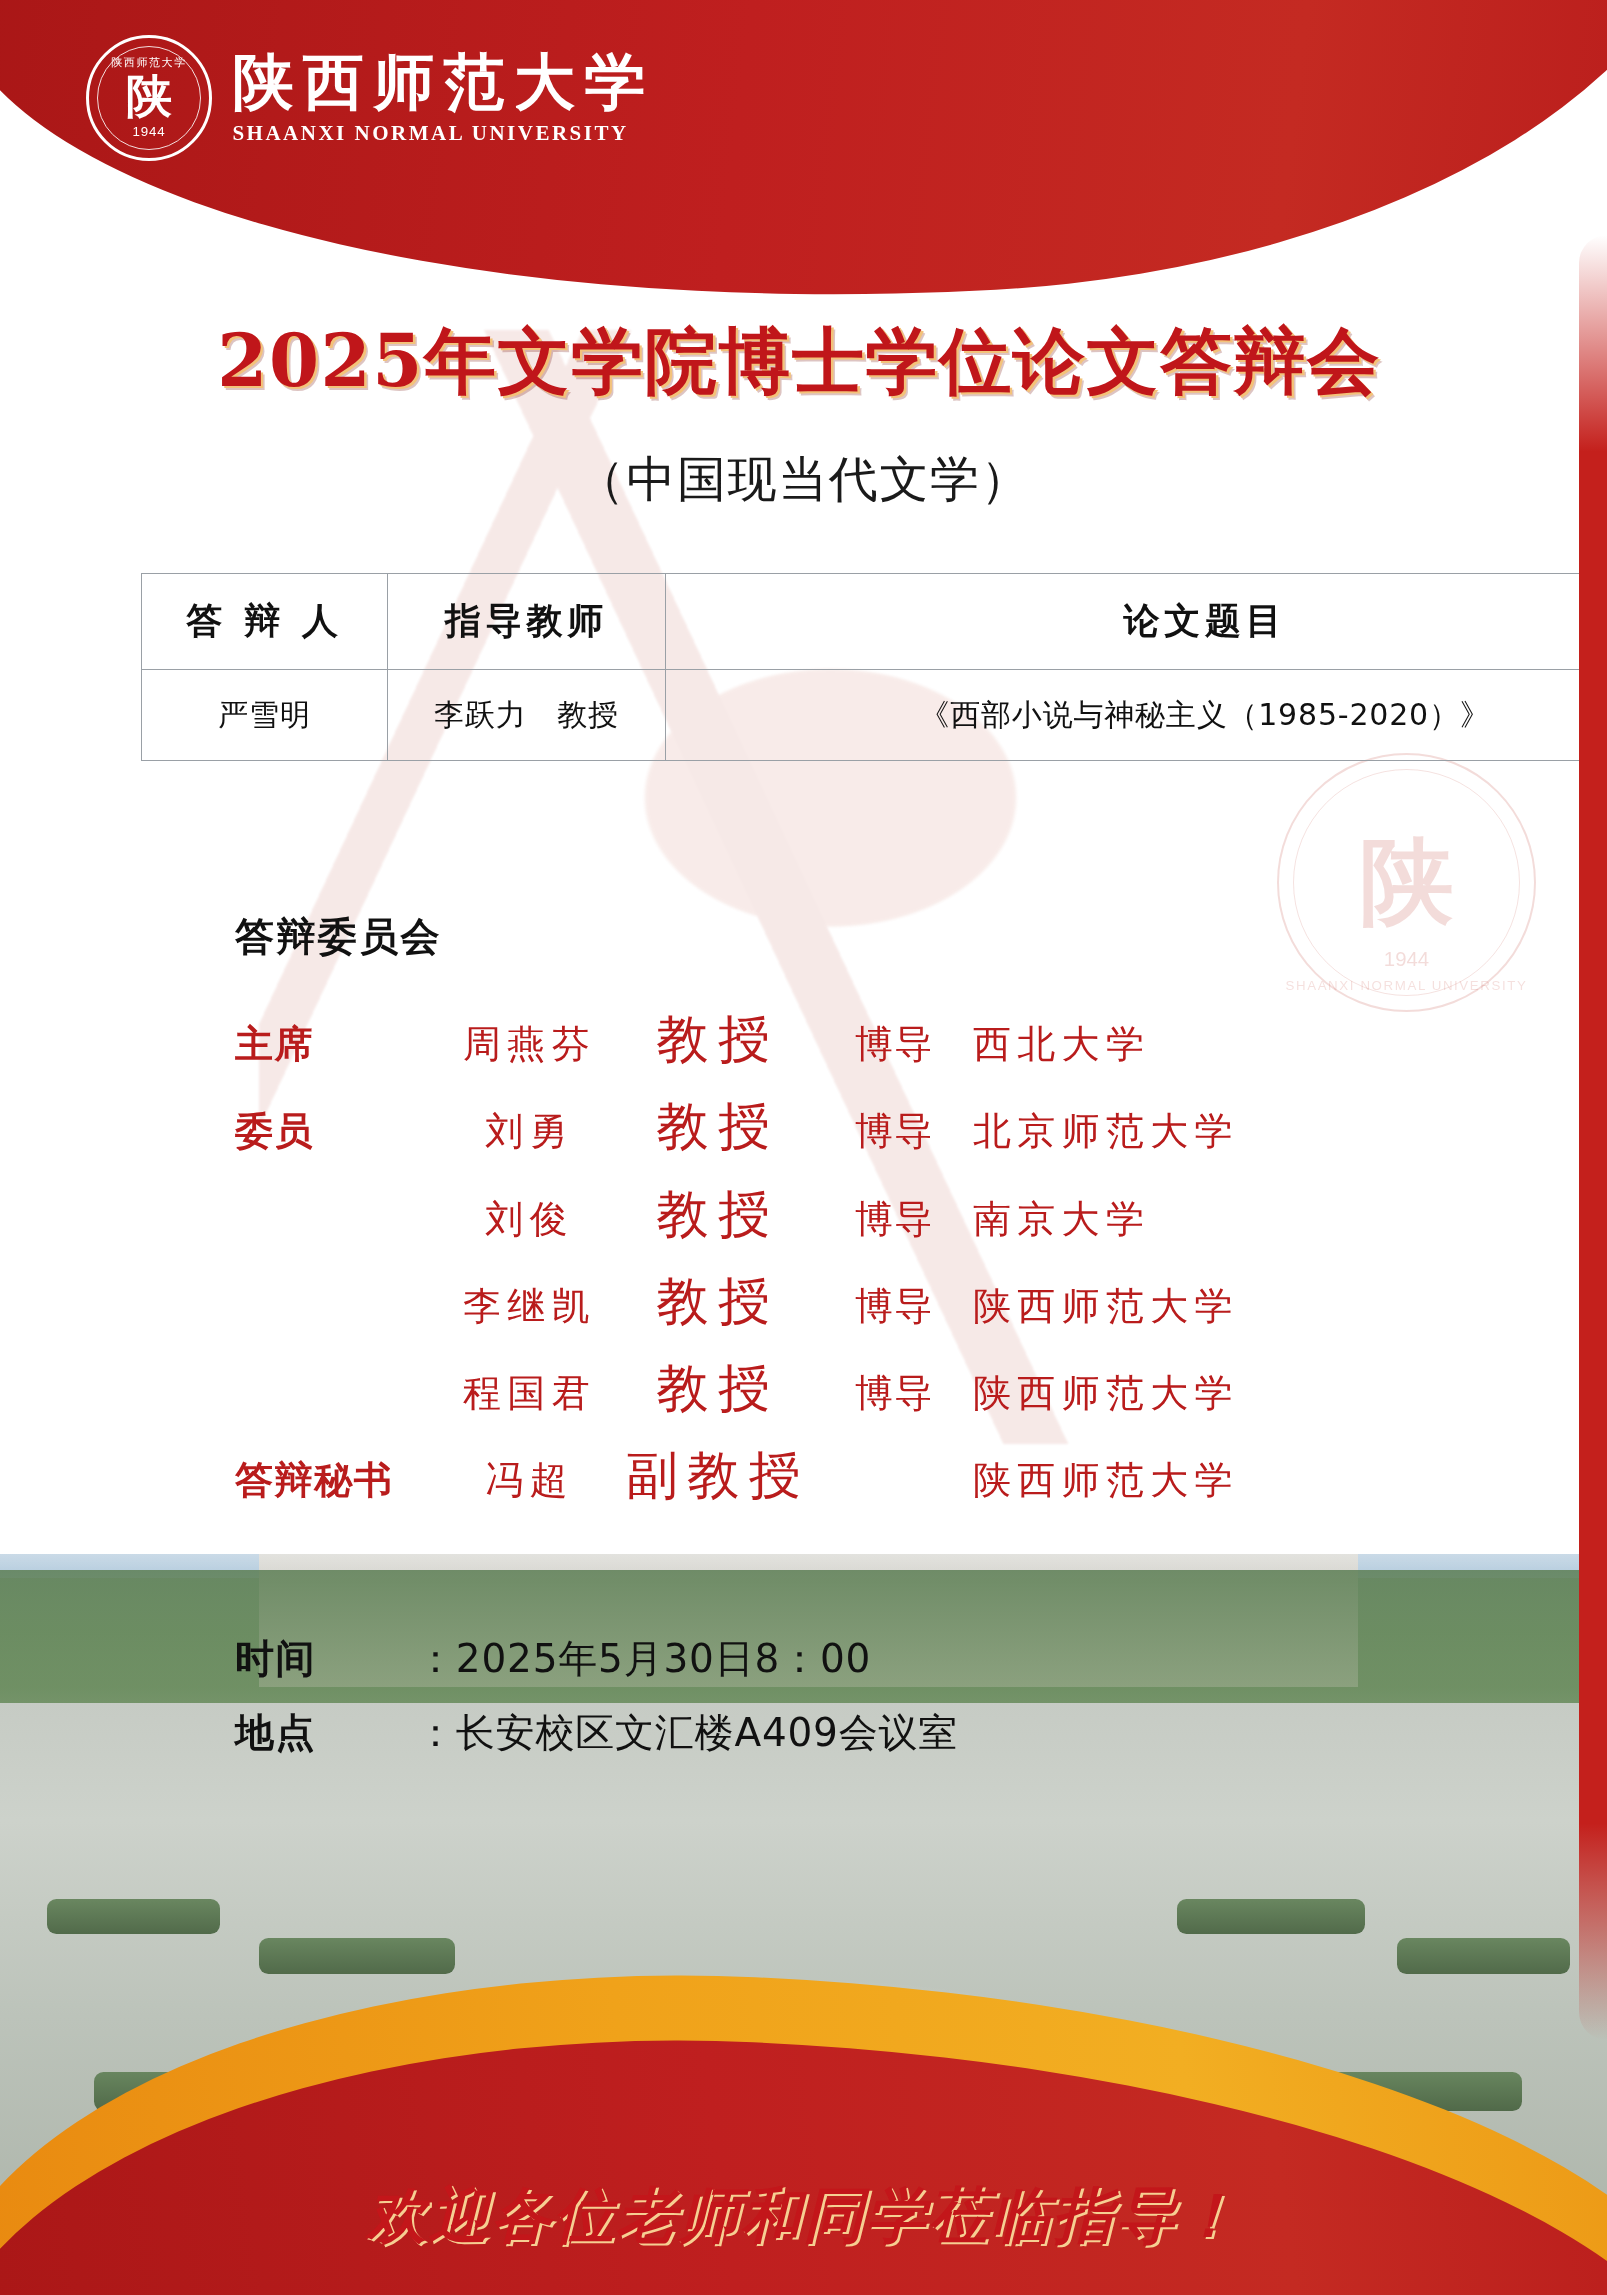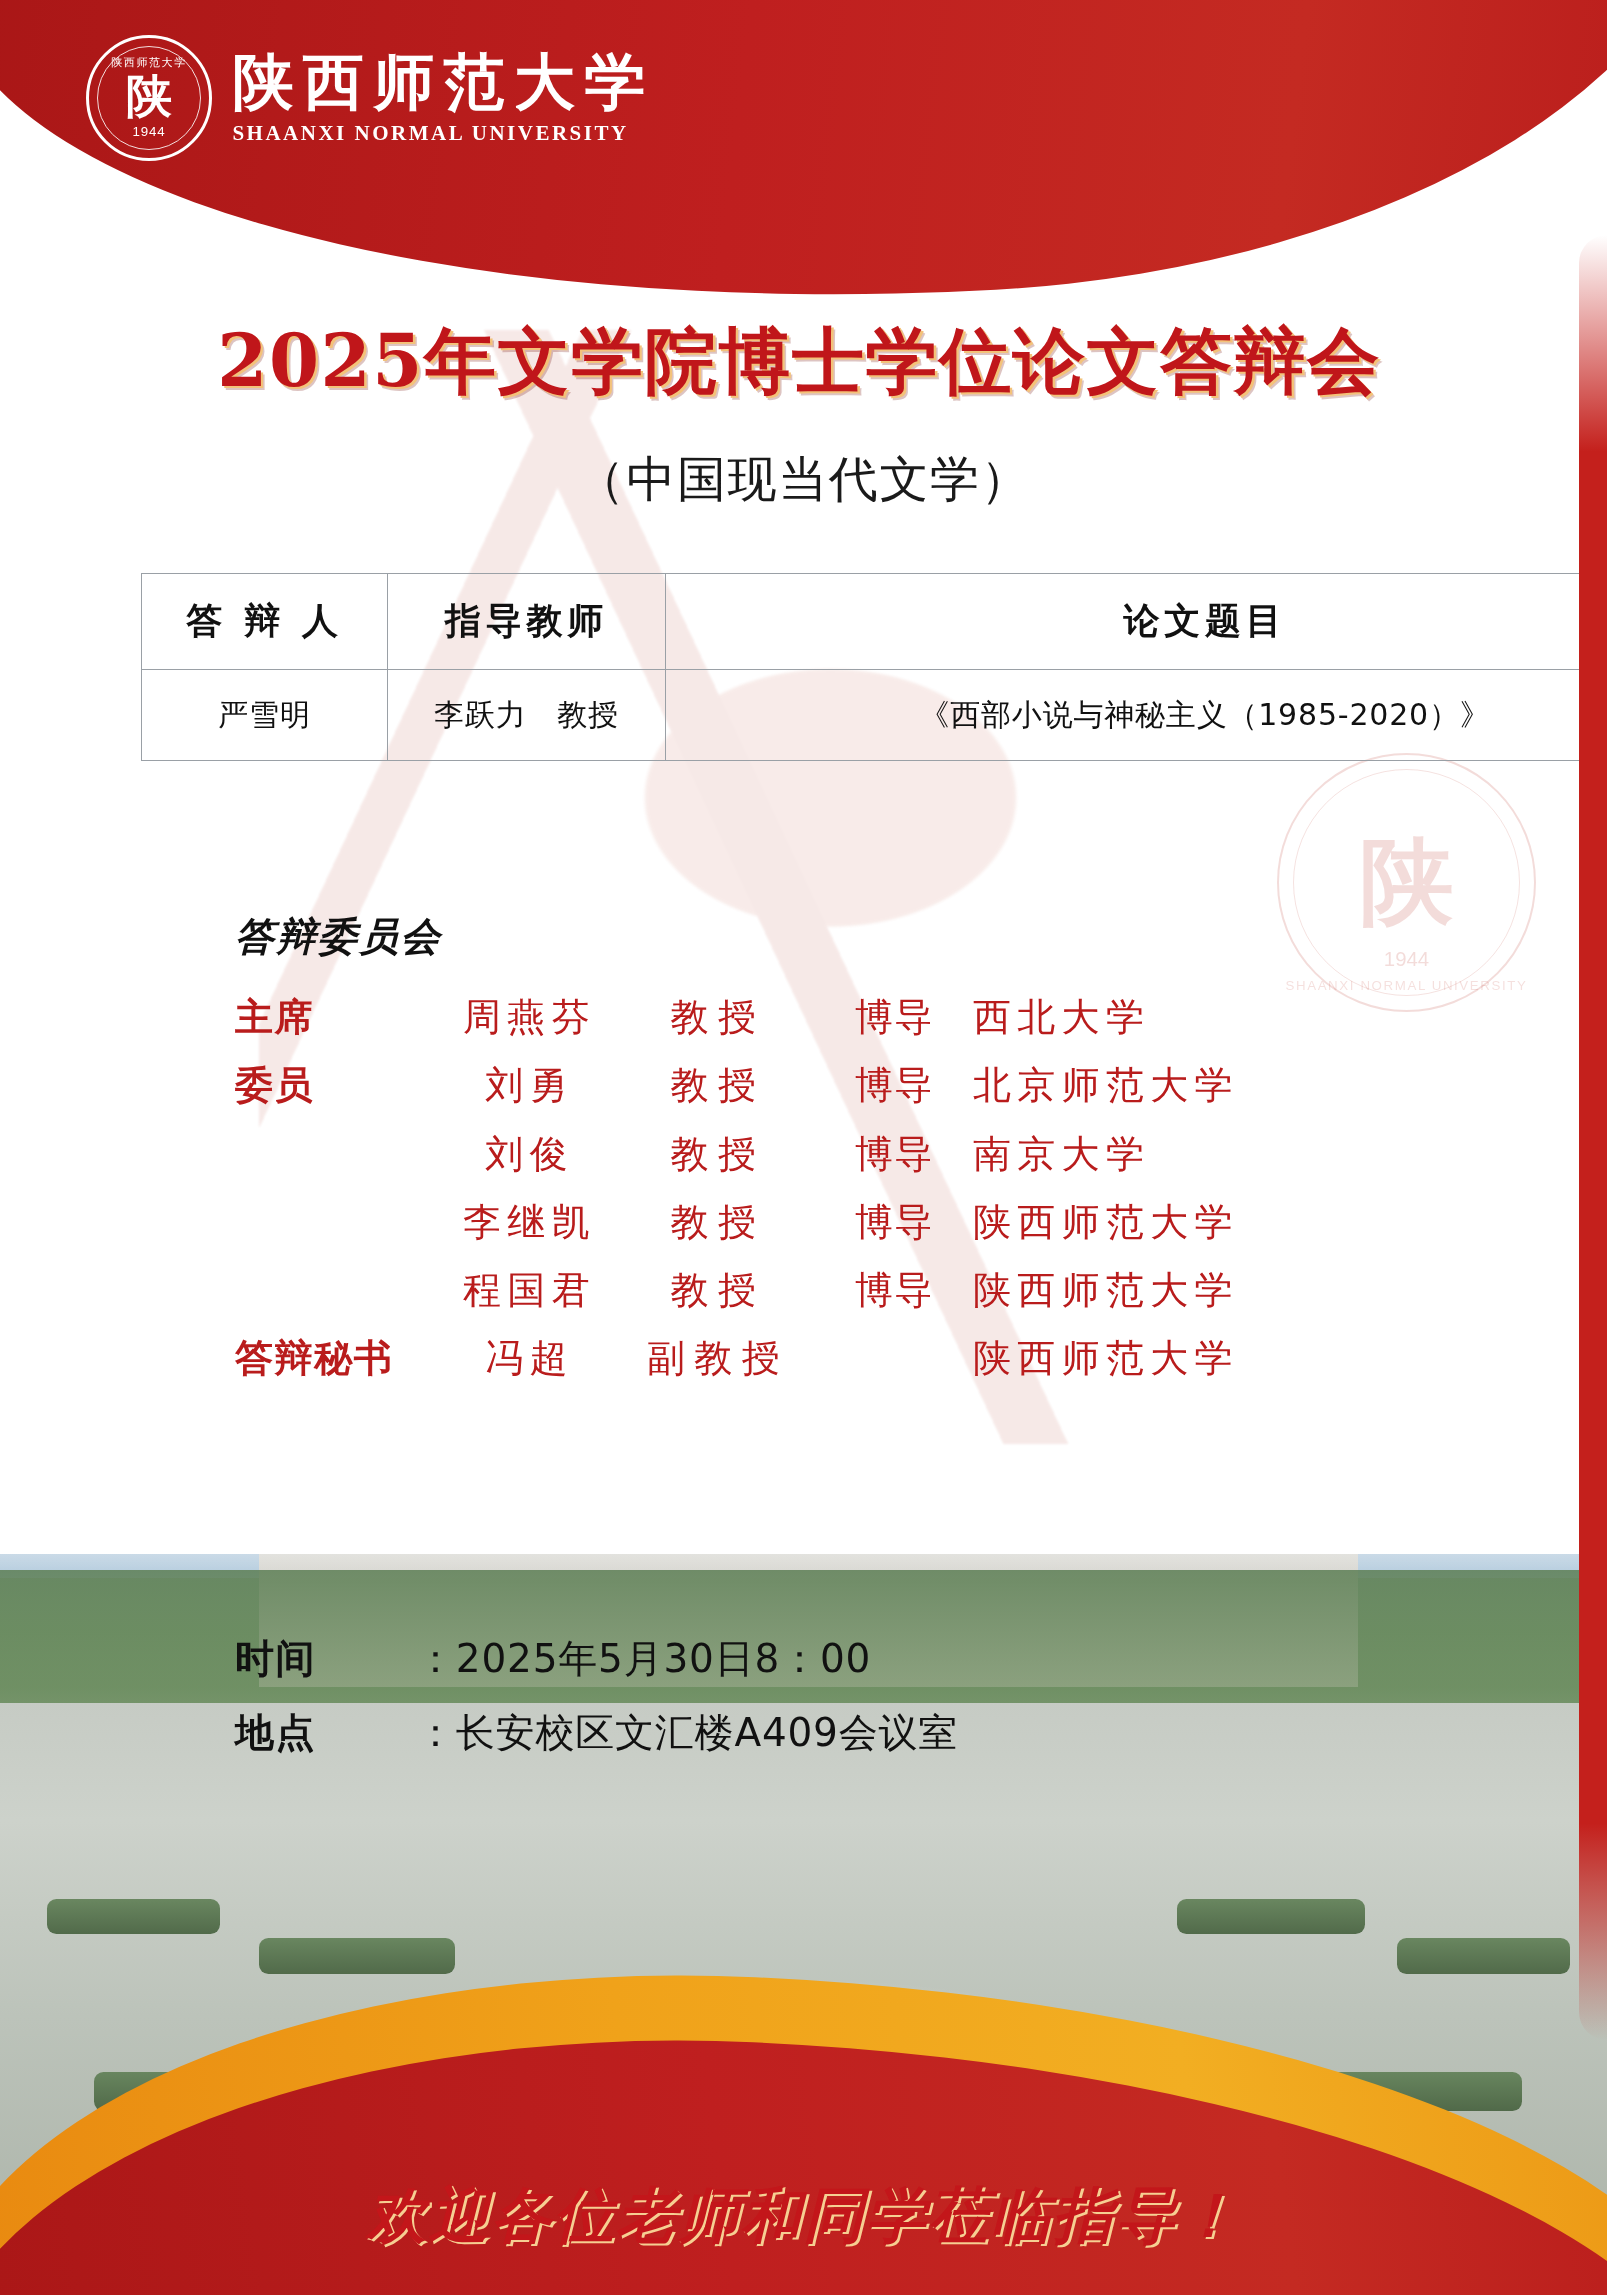--- a/index.html
+++ b/index.html
@@ -299,22 +299,21 @@
     position: absolute;
     left: 235px; top: 910px;
     z-index: 10;
   }
   .committee-title {
     font-family: "DejaVu Sans", sans-serif;
     font-size: 39px;
     font-weight: 700;
     color: #111;
     letter-spacing: 2.4px;
-    margin-bottom: 28px;
-    font-style: italic;
+    margin-bottom: 41px;
   }
   .member-row {
     display: flex;
     align-items: baseline;
     margin-bottom: 17.3px;
     font-family: "DejaVu Sans", sans-serif;
     color: #b91c1c;
   }
   .m-role {
     width: 204px;
@@ -330,21 +329,21 @@
   }
   .m-name {
     width: 181px;
     font-size: 38px;
     text-align: center;
     letter-spacing: 6.3px;
     white-space: nowrap;
   }
   .m-rank {
     width: 196px;
-    font-size: 38px;
+    font-size: 52px;
     text-align: center;
     letter-spacing: 9.4px;
     white-space: nowrap;
   }
   .m-tutor {
     width: 157px;
     font-size: 38px;
     text-align: center;
     letter-spacing: 1.6px;
     white-space: nowrap;

